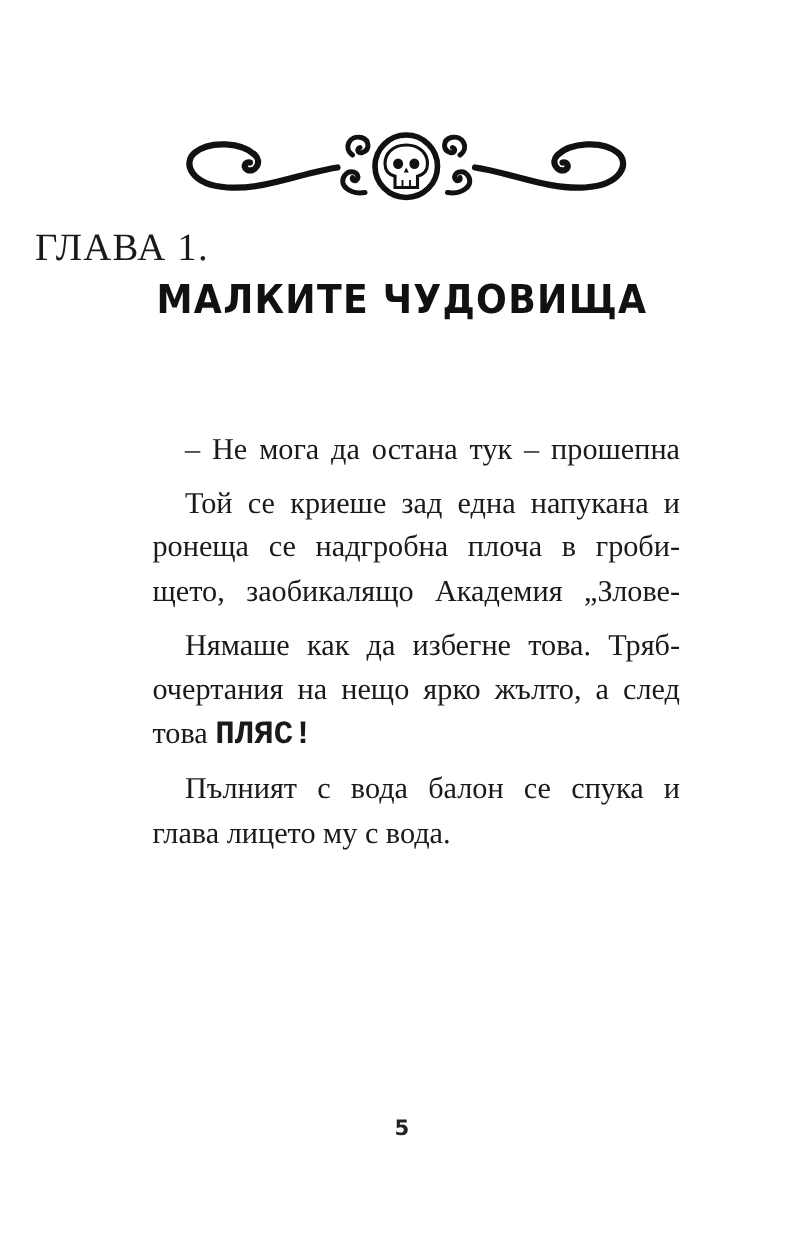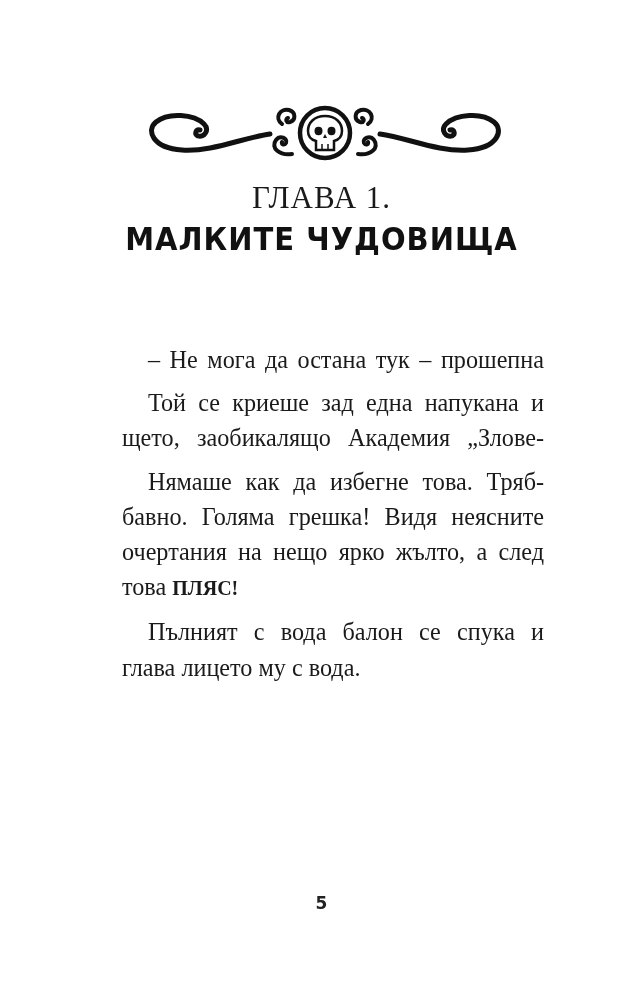--- a/index.html
+++ b/index.html
@@ -6,42 +6,42 @@
     body {
       width: 643px; height: 1000px; position: relative; overflow: hidden;
       font-family: "Liberation Serif", "DejaVu Serif", serif;
       color: #1a1a1a;
     }
     .ornament {
       position: absolute; left: 142px; top: 100px; width: 366px; height: 66px;
     }
     .chapter-num {
       position: absolute; left: 0; right: 0; top: 180px;
-      text-align: center; font-size: 31px; letter-spacing: 1px;
-      font-family: "Liberation Serif", serif; color: #1a1a1a;
+      text-align: left; font-size: 31px; letter-spacing: 1px;
+      font-family: "Liberation Serif", serif; color: #1a1a1a; padding-left: 28px;
     }
     .chapter-title {
       position: absolute; left: 0; right: 0; top: 222px;
       text-align: center; font-size: 29px; font-weight: bold;
       font-family: "DejaVu Sans", sans-serif; letter-spacing: 1px;
       color: #111; transform: scaleY(1.1);
     }
     .body-text {
       position: absolute; left: 96px; width: 448px; top: 342px;
       font-size: 24.2px; line-height: 35.2px;
     }
     .para {
       margin: 0 0 8px 0; text-indent: 26px; text-align: justify;
     }
     .line { display: block; text-align: justify; text-align-last: justify; white-space: nowrap; }
     .line.last { text-align-last: left; }
     .line.first { padding-left: 26px; }
     .sfx {
-      font-family: Liberation Serif, serif; font-weight: bold;
-      font-size: 20px; letter-spacing: 0px; margin-top: 22px;
+      font-family: Liberation Mono, monospace; font-weight: bold;
+      font-size: 26px; letter-spacing: 0px; margin-top: 22px;
     }
     .page-number {
       position: absolute; left: 0; right: 0; top: 893px; text-align: center;
       font-family: "DejaVu Sans", sans-serif; font-weight: bold; font-size: 17px;
       color: #222;
     }
   </style>
 </head>
 <body>
 
@@ -73,25 +73,25 @@
 
 <div class="chapter-num">ГЛАВА 1.</div>
 <div class="chapter-title">МАЛКИТЕ ЧУДОВИЩА</div>
 
 <div class="body-text">
   <div class="para">
     <span class="line first">– Не мога да остана тук – прошепна</span>
   </div>
   <div class="para">
     <span class="line first">Той се криеше зад една напукана и</span>
+    <span class="line">ронеща се надгробна плоча в гроби-</span>
     <span class="line">щето, заобикалящо Академия „Злове-</span>
   </div>
   <div class="para">
     <span class="line first">Нямаше как да избегне това. Тряб-</span>
-    <span class="line">бавно. Голяма грешка! Видя неясните</span>
     <span class="line">очертания на нещо ярко жълто, а след</span>
     <span class="line last"><span>това </span><span class="sfx">ПЛЯС!</span></span>
   </div>
   <div class="para">
     <span class="line first">Пълният с вода балон се спука и</span>
     <span class="line last">глава лицето му с вода.</span>
   </div>
 </div>
 
 <div class="page-number">5</div>

